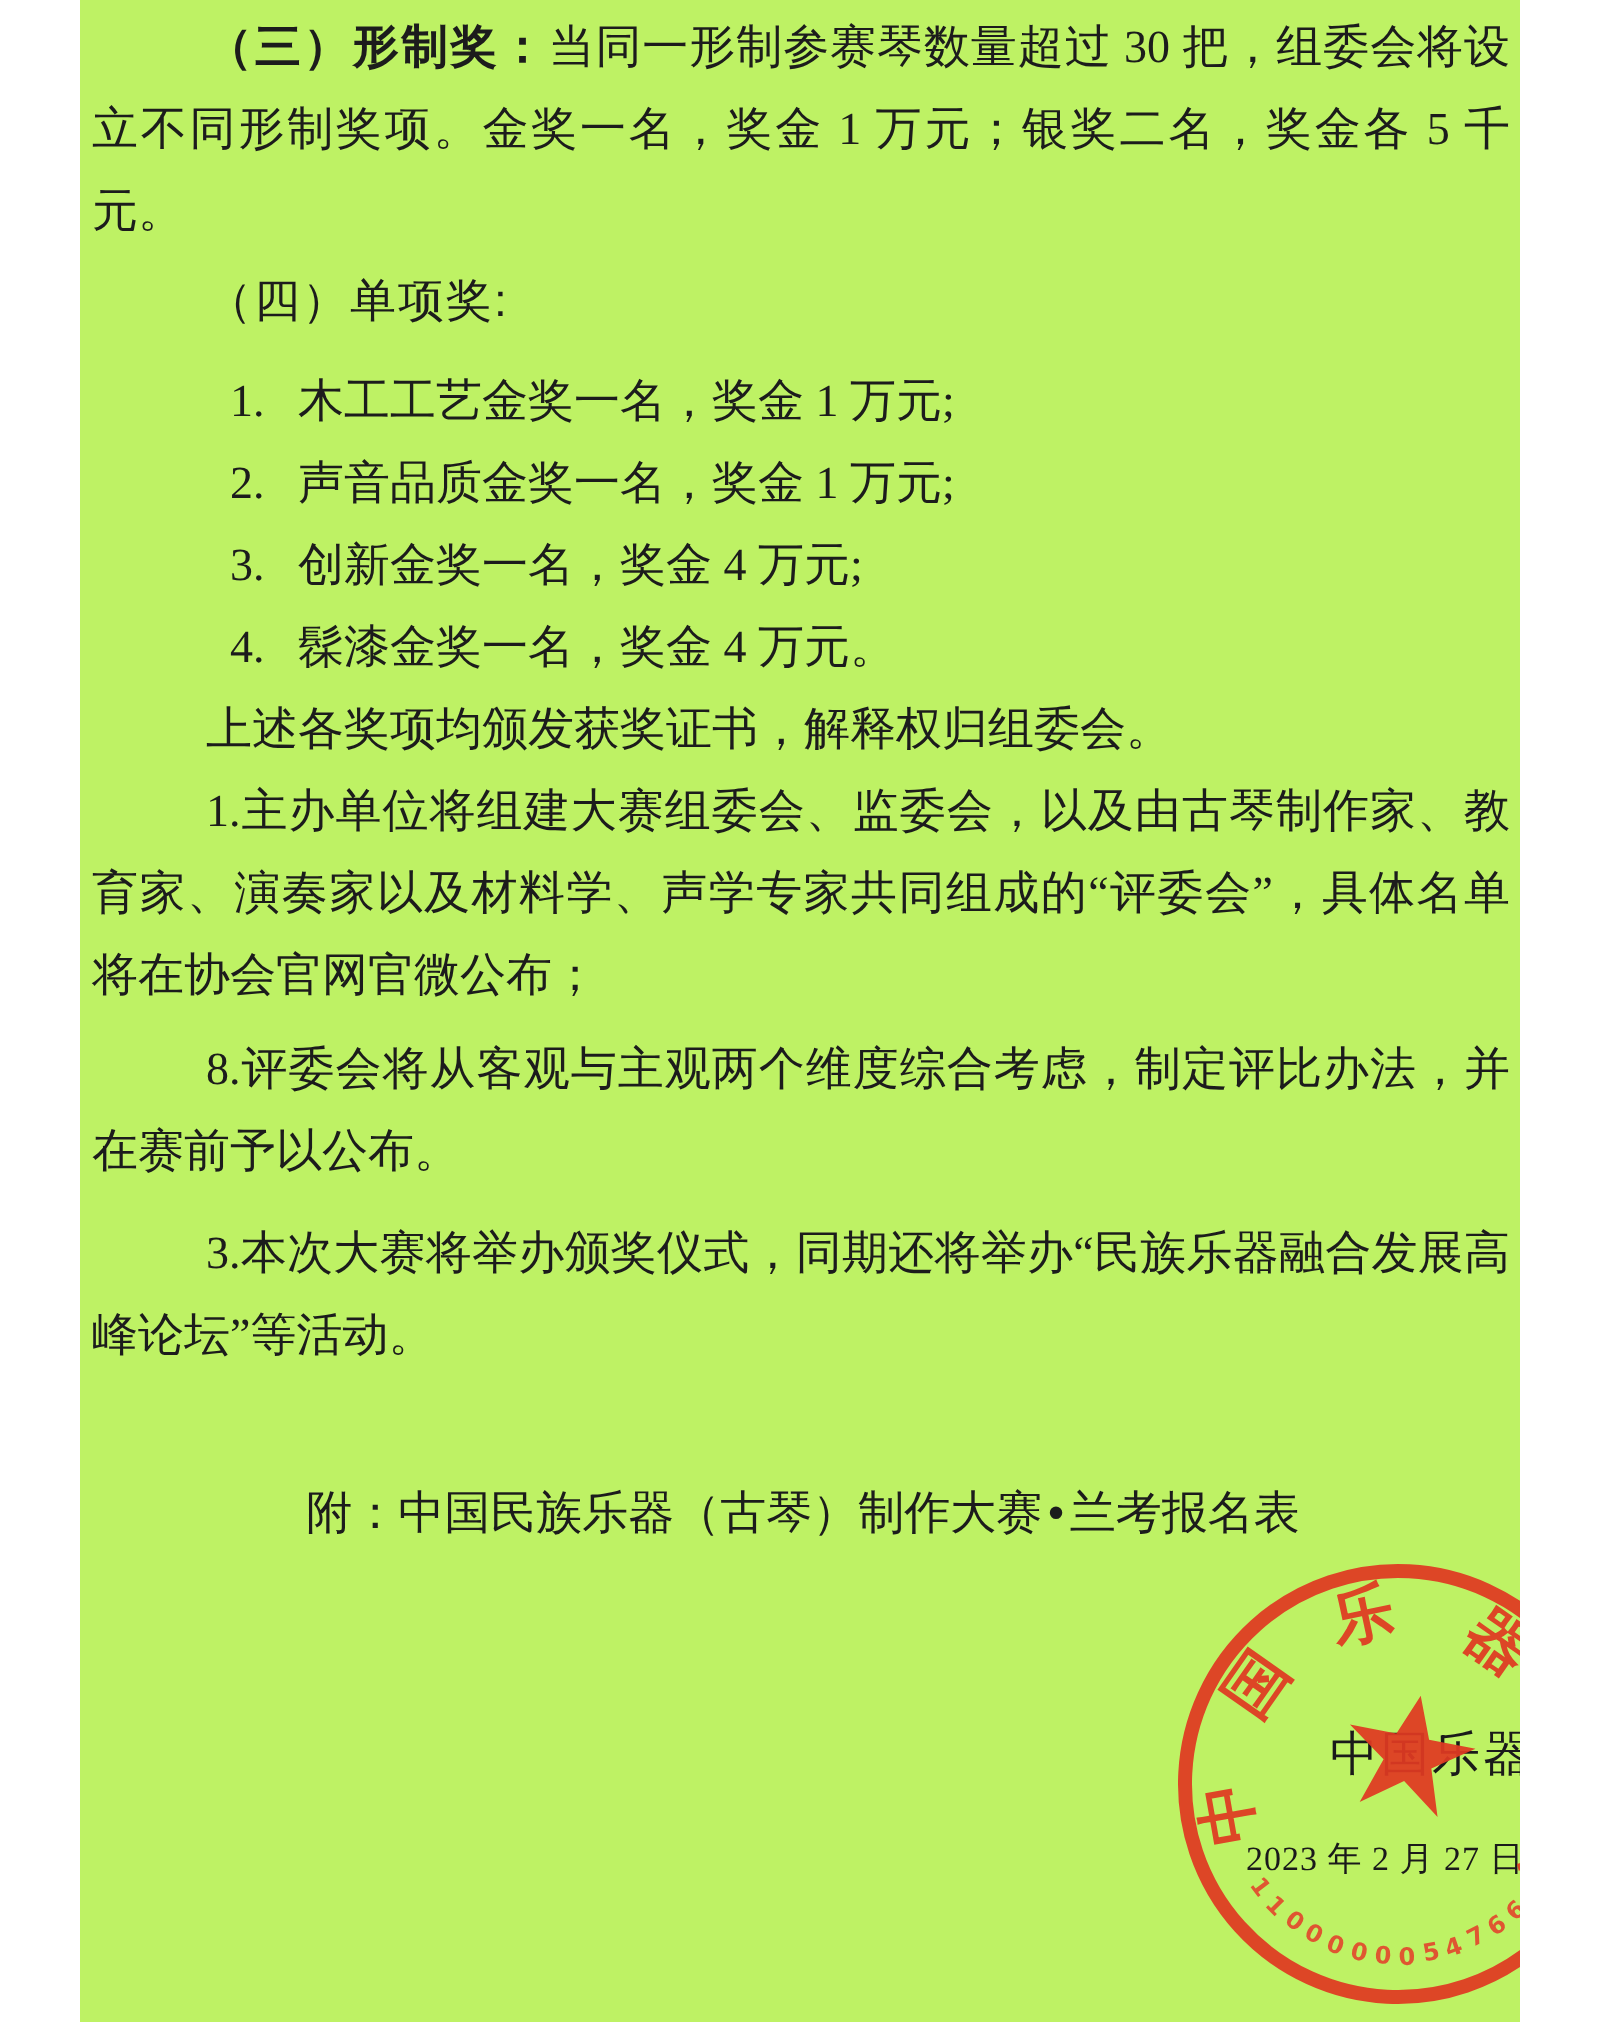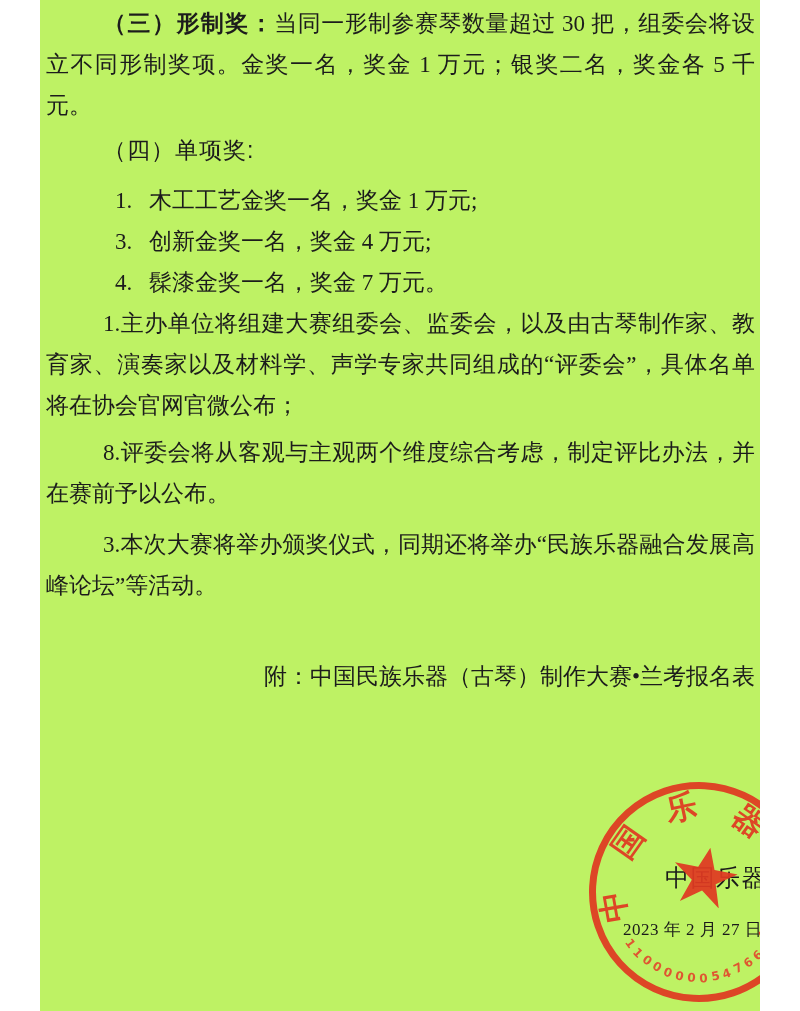--- a/index.html
+++ b/index.html
@@ -37,21 +37,22 @@
   .award-item{padding-left:69px;line-height:41px;}
   .award-num{display:inline-block;width:34px;}
   .mt4{margin-top:4px;}
   .mt9{margin-top:9px;}
   .mt11{}
   .mt6{margin-top:6px;}
   .mt5{margin-top:10px;}
   .attachment{
     margin:50px 0 0 0;
     text-indent:2px;
-    text-align:right;
+    text-align:center;
+    font-family:Liberation Mono, monospace;
   }
   
   .sig-org{
     position:absolute;left:625px;top:858px;
     font-size:24px;letter-spacing:1.5px;color:#1a1a1a;
     white-space:nowrap;z-index:1;
   }
   .sig-date{
     position:absolute;left:583px;top:909px;
     font-size:17px;letter-spacing:0.5px;color:#1a1a1a;
@@ -102,24 +103,26 @@
 <body>
 
 <div class="page">
 
   <p class="para"><span class="bold-label">（三）形制奖：</span><span>当同一形制参赛琴数量超过 30 把，组委会将设立不同形制奖项。金奖一名，奖金 1 万元；银奖二名，奖金各 5 千元。</span></p>
 
   <p class="heading mt4">（四）单项奖:</p>
 
   <ul class="award-list">
     <li class="award-item"><span class="award-num">1.</span><span>木工工艺金奖一名，奖金 1 万元;</span></li>
+    <li class="award-item"><span class="award-num">2.</span><span>声音品质金奖一名，奖金 1 万元;</span></li>
     <li class="award-item"><span class="award-num">3.</span><span>创新金奖一名，奖金 4 万元;</span></li>
-    <li class="award-item"><span class="award-num">4.</span><span>髹漆金奖一名，奖金 7 万元。</span></li>
+    <li class="award-item"><span class="award-num">4.</span><span>髹漆金奖一名，奖金 4 万元。</span></li>
   </ul>
 
+  <p class="para">上述各奖项均颁发获奖证书，解释权归组委会。</p>
 
 
   <p class="para mt11">1.主办单位将组建大赛组委会、监委会，以及由古琴制作家、教育家、演奏家以及材料学、声学专家共同组成的“评委会”，具体名单将在协会官网官微公布；</p>
 
   <p class="para mt6">8.评委会将从客观与主观两个维度综合考虑，制定评比办法，并在赛前予以公布。</p>
 
   <p class="para mt5">3.本次大赛将举办颁奖仪式，同期还将举办“民族乐器融合发展高峰论坛”等活动。</p>
 
   <p class="para attachment">附：中国民族乐器（古琴）制作大赛•兰考报名表</p>
 

